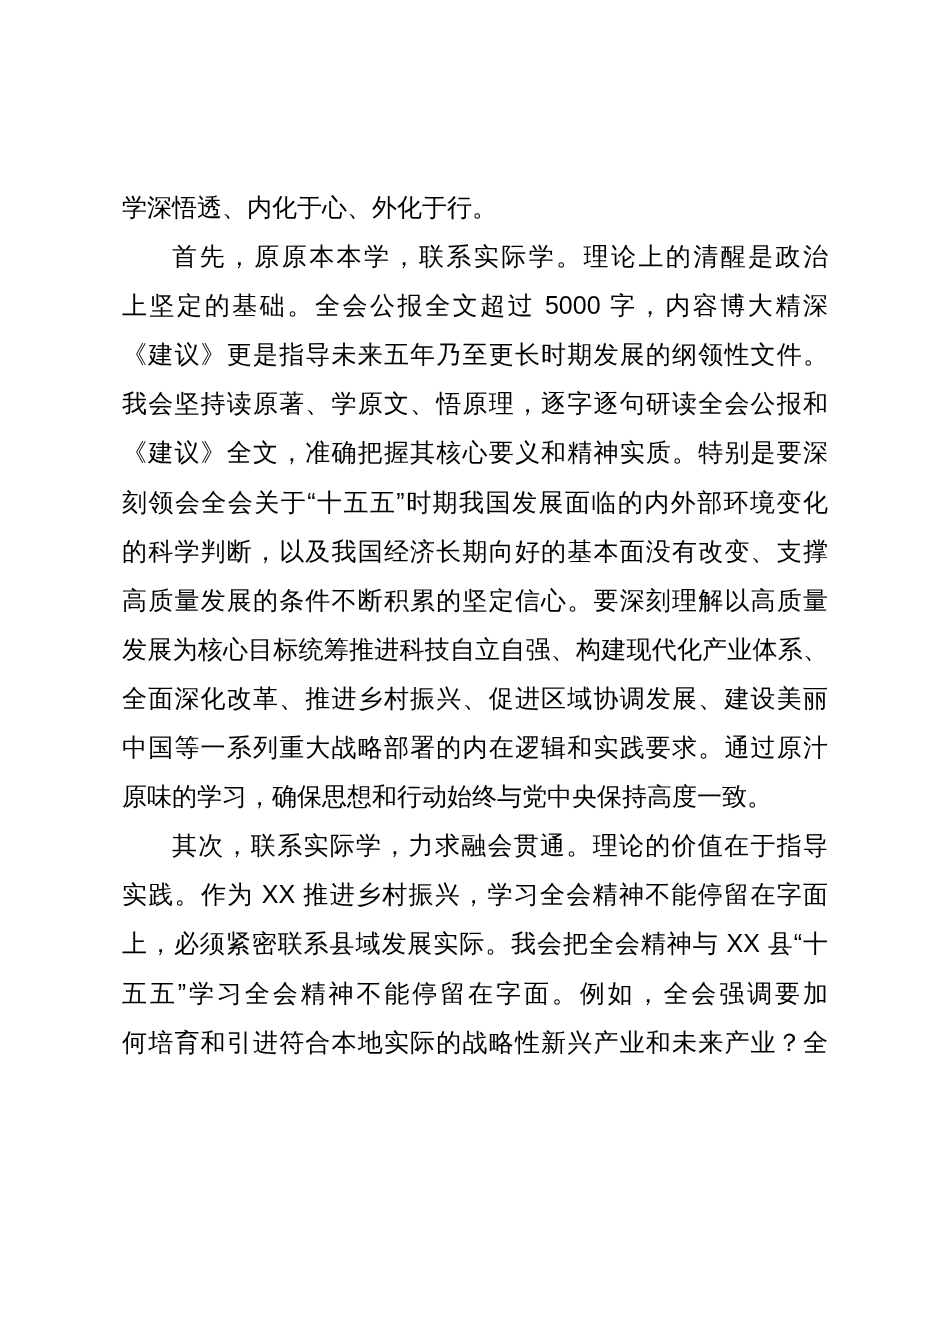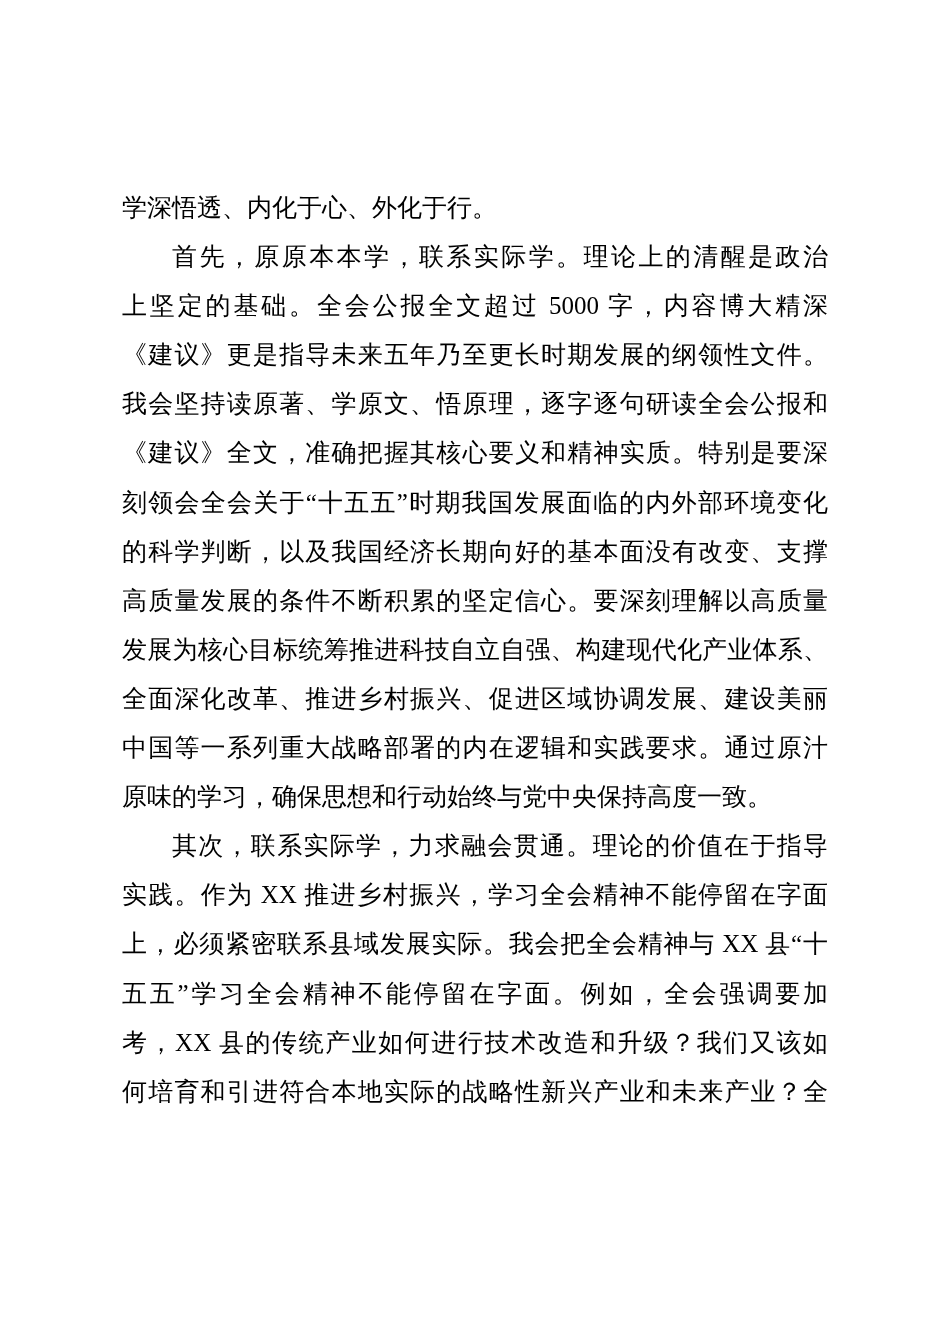--- a/index.html
+++ b/index.html
@@ -30,21 +30,20 @@
     font-size: 25px;
     line-height: 49.1px;
     color: #000000;
     font-weight: 400;
   }
   .line {
     text-align: justify;
     text-align-last: justify;
     white-space: nowrap;
     height: 49.1px;
-    font-family: Liberation Serif, serif;
   }
   .line.para-end {
     text-align-last: left;
   }
   .line.indent {
     text-indent: 2em;
   }
 </style>
 </head>
 <body>
@@ -61,16 +60,15 @@
     <div class="line">的科学判断，以及我国经济长期向好的基本面没有改变、支撑</div>
     <div class="line">高质量发展的条件不断积累的坚定信心。要深刻理解以高质量</div>
     <div class="line">发展为核心目标统筹推进科技自立自强、构建现代化产业体系、</div>
     <div class="line">全面深化改革、推进乡村振兴、促进区域协调发展、建设美丽</div>
     <div class="line">中国等一系列重大战略部署的内在逻辑和实践要求。通过原汁</div>
     <div class="line para-end">原味的学习，确保思想和行动始终与党中央保持高度一致。</div>
     <div class="line indent">其次，联系实际学，力求融会贯通。理论的价值在于指导</div>
     <div class="line">实践。作为 XX 推进乡村振兴，学习全会精神不能停留在字面</div>
     <div class="line">上，必须紧密联系县域发展实际。我会把全会精神与 XX 县“十</div>
     <div class="line">五五”学习全会精神不能停留在字面。例如，全会强调要加</div>
-    <div class="line">考，XX 县的传统产业如何进行技术改造和升级？我们又该如</div>
     <div class="line">何培育和引进符合本地实际的战略性新兴产业和未来产业？全</div>
   </div>
 </div>
 
 </body></html>

